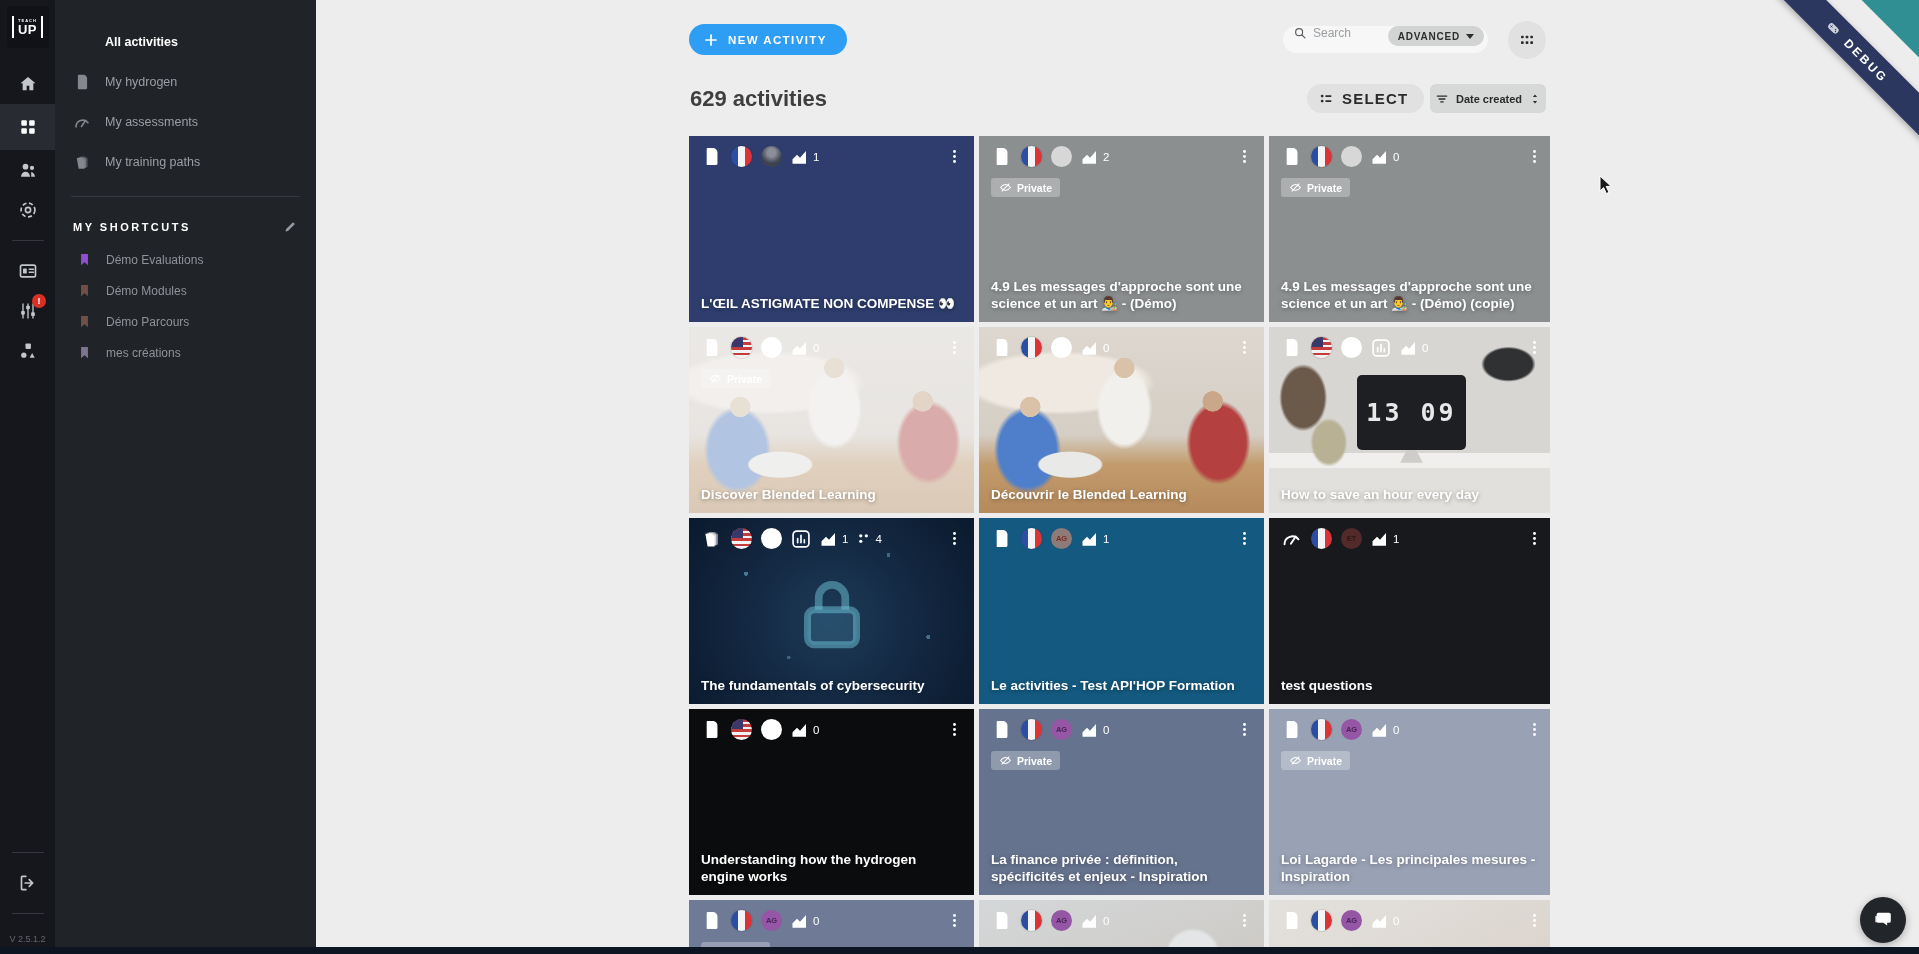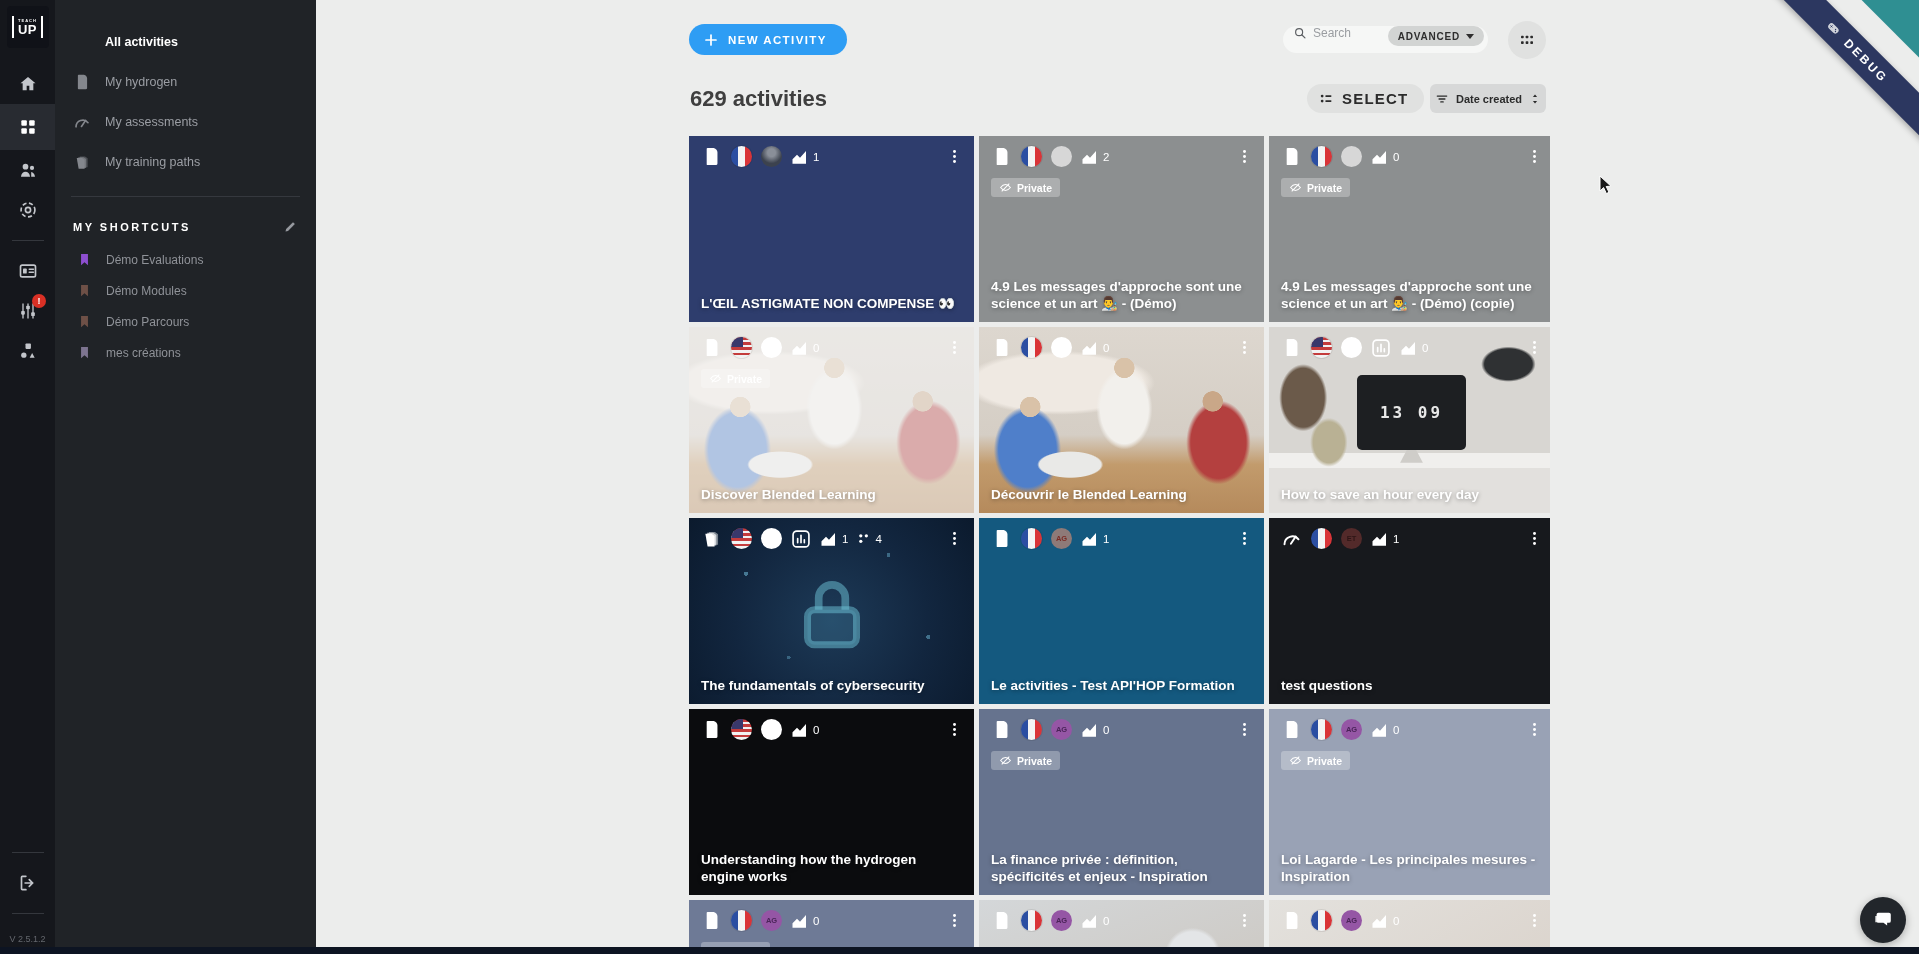--- a/index.html
+++ b/index.html
@@ -173,21 +173,21 @@
     background:
       radial-gradient(ellipse 30px 42px at 12% 38%, #6b5a4a 0 70%, transparent 80%),
       radial-gradient(ellipse 26px 34px at 21% 62%, #b9b194 0 60%, transparent 72%),
       radial-gradient(ellipse 34px 22px at 84% 20%, #2f3133 0 70%, transparent 80%),
       linear-gradient(180deg,#d8d6d2 0 68%,#f0efed 68% 76%,#e2e0dd 76% 100%);
   }
   .m-monitor {
     position:absolute; left:31%; top:26%; width:38%; height:40%;
     background:#1d1f22; border-radius:5px; z-index:2;
     display:flex; align-items:center; justify-content:center;
-    color:#e8e8e8; font-size:16px; font-weight:bold; letter-spacing:3px;
+    color:#e8e8e8; font-size:25px; font-weight:bold; letter-spacing:3px;
     font-family:"DejaVu Sans Mono","Liberation Mono",monospace;
   }
   .m-stand { position:absolute; left:46%; top:66%; width:8%; height:7%; background:#cfcdc9; z-index:2;
     clip-path:polygon(30% 0,70% 0,100% 100%,0 100%); }
   .scene-cyber {
     background:
       radial-gradient(circle 2px at 20% 30%, rgba(120,200,230,.5) 0 100%, transparent),
       radial-gradient(circle 2px at 70% 20%, rgba(120,200,230,.4) 0 100%, transparent),
       radial-gradient(circle 2px at 84% 64%, rgba(120,200,230,.45) 0 100%, transparent),
       radial-gradient(circle 2px at 35% 75%, rgba(120,200,230,.35) 0 100%, transparent),

